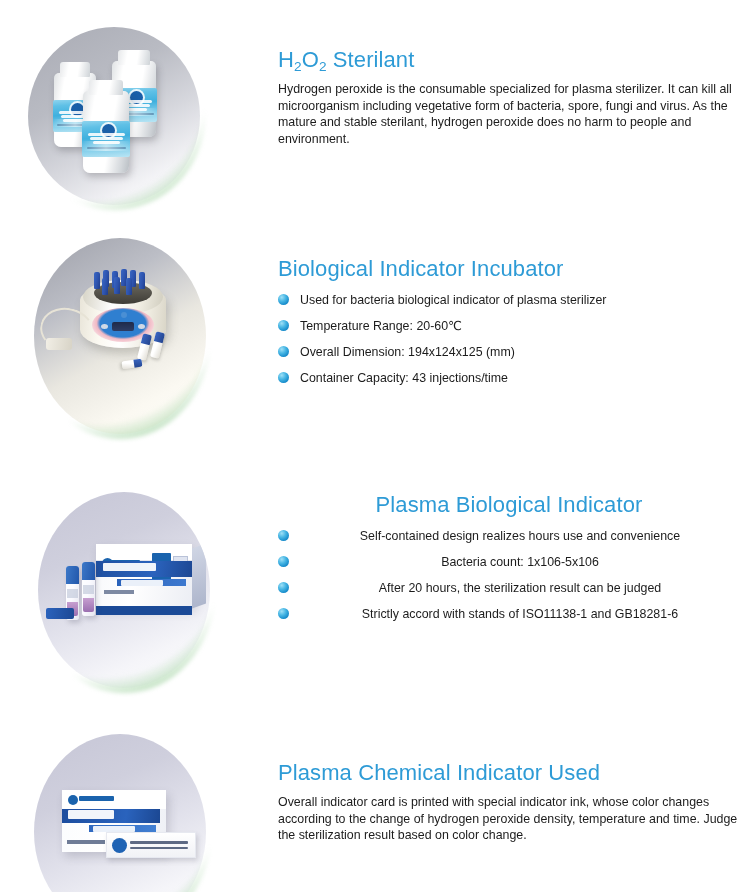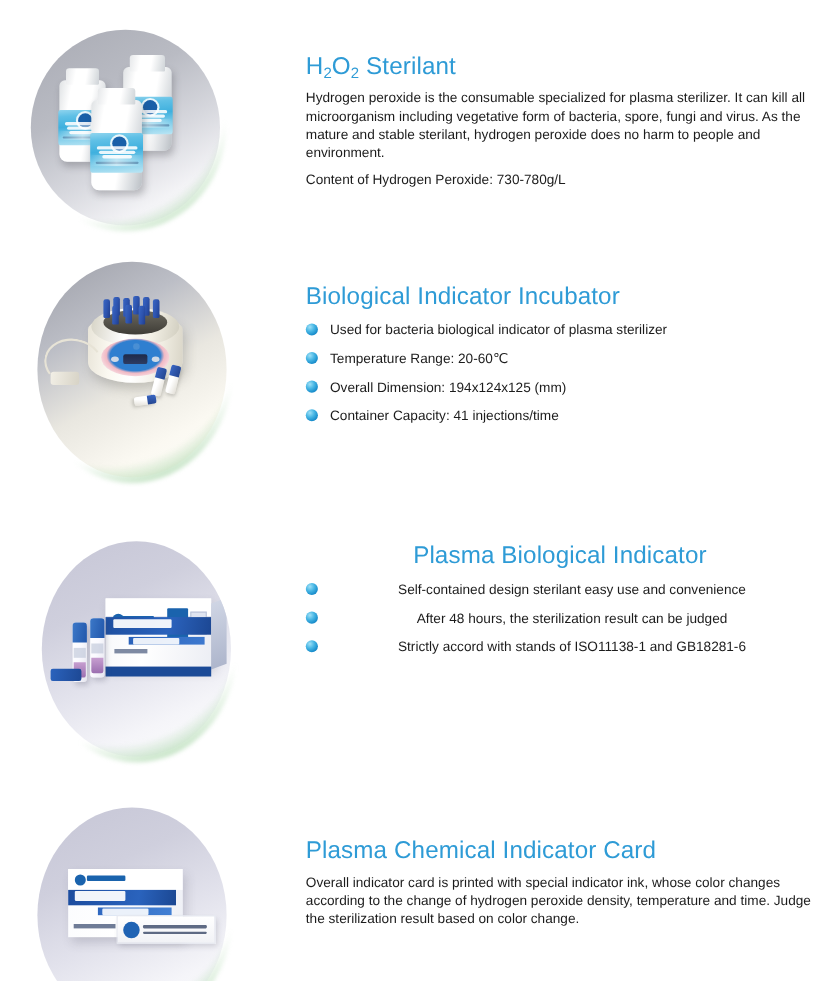--- a/index.html
+++ b/index.html
@@ -210,21 +210,20 @@
             <div class="txt t4"></div>
           </div>
         </div>
       </div>
       <div class="photo-glow"></div>
     </div>
 
     <div class="content" style="top:32px;">
       <h2 class="title"><span>H</span><sub>2</sub><span>O</span><sub>2</sub><span> Sterilant</span></h2>
       <p class="para">Hydrogen peroxide is the consumable specialized for plasma sterilizer. It can kill all microorganism including vegetative form of bacteria, spore, fungi and virus. As the mature and stable sterilant, hydrogen peroxide does no harm to people and environment.</p>
-      <p class="para">Content of Hydrogen Peroxide: 730-780g/L</p>
     </div>
   </div>
 
   <div class="section sec2">
 
     <div class="photo-wrap" style="left:34px;top:10px;width:172px;height:196px;">
       <div class="photo gray-warm">
         <div class="inc-body" style="left:46px;top:48px;width:86px;height:62px;">
           <div class="inc-rim">
             <div class="inc-hole"></div>
@@ -253,21 +252,21 @@
       </div>
       <div class="photo-glow"></div>
     </div>
 
     <div class="content" style="top:28px;">
       <h2 class="title">Biological Indicator Incubator</h2>
       <ul class="bullets">
         <li><span class="dot"></span><span>Used for bacteria biological indicator of plasma sterilizer</span></li>
         <li><span class="dot"></span><span>Temperature Range: 20-60℃</span></li>
         <li><span class="dot"></span><span>Overall Dimension: 194x124x125 (mm)</span></li>
-        <li><span class="dot"></span><span>Container Capacity: 41 injections/time</span></li>
+        <li><span class="dot"></span><span>Container Capacity: 43 injections/time</span></li>
       </ul>
     </div>
   </div>
 
   <div class="section sec3">
 
     <div class="photo-wrap" style="left:38px;top:22px;width:172px;height:196px;">
       <div class="photo violet">
         <div class="bi-box" style="left:58px;top:52px;width:96px;height:62px;">
           <div class="bi-head"></div>
@@ -294,22 +293,23 @@
           <div class="vliq"></div>
         </div>
         <div class="bi-flat" style="left:8px;top:116px;"></div>
       </div>
       <div class="photo-glow"></div>
     </div>
 
     <div class="content" style="top:22px;text-align:center;">
       <h2 class="title">Plasma Biological Indicator</h2>
       <ul class="bullets">
-        <li><span class="dot"></span><span>Self-contained design sterilant easy use and convenience</span></li>
-        <li><span class="dot"></span><span>After 48 hours, the sterilization result can be judged</span></li>
+        <li><span class="dot"></span><span>Self-contained design realizes hours use and convenience</span></li>
+        <li><span class="dot"></span><span>Bacteria count: 1x106-5x106</span></li>
+        <li><span class="dot"></span><span>After 20 hours, the sterilization result can be judged</span></li>
         <li><span class="dot"></span><span>Strictly accord with stands of ISO11138-1 and GB18281-6</span></li>
       </ul>
     </div>
   </div>
 
   <div class="section sec4">
 
     <div class="photo-wrap" style="left:34px;top:16px;width:172px;height:196px;">
       <div class="photo violet">
         <div class="cc-box" style="left:28px;top:56px;width:104px;height:62px;">
@@ -325,18 +325,18 @@
         <div class="cc-strip" style="left:72px;top:98px;width:88px;height:24px;">
           <div class="cc-strip-logo"></div>
           <div class="cc-strip-line" style="top:32%;"></div>
           <div class="cc-strip-line" style="top:58%;height:2px;"></div>
         </div>
       </div>
       <div class="photo-glow"></div>
     </div>
 
     <div class="content" style="top:42px;">
-      <h2 class="title">Plasma Chemical Indicator Card</h2>
+      <h2 class="title">Plasma Chemical Indicator Used</h2>
       <p class="para">Overall indicator card is printed with special indicator ink, whose color changes according to the change of hydrogen peroxide density, temperature and time. Judge the sterilization result based on color change.</p>
     </div>
   </div>
 
 </div>
 
 </body></html>

